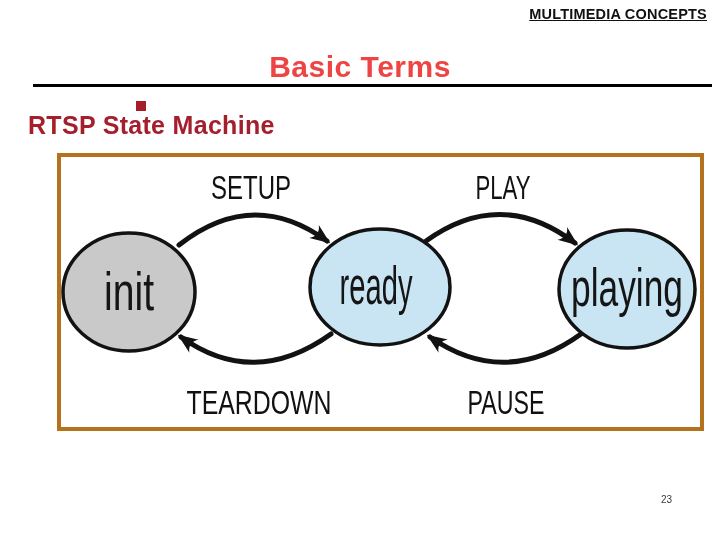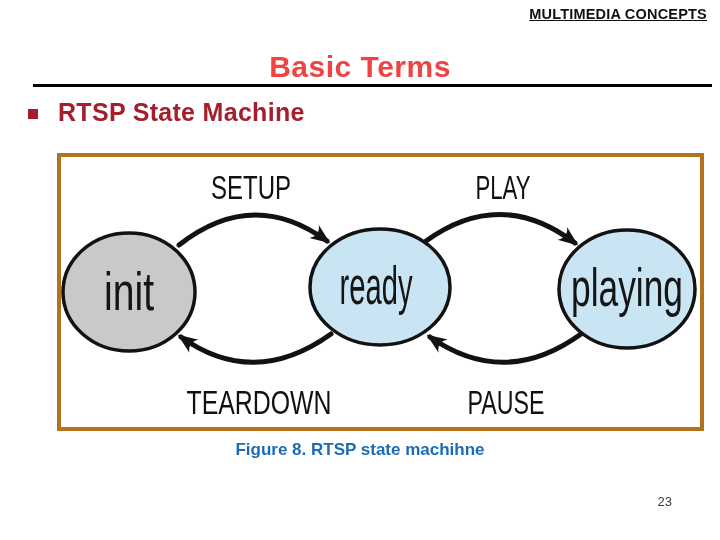--- a/index.html
+++ b/index.html
@@ -13,39 +13,39 @@
     text-decoration:underline;letter-spacing:0.2px;white-space:nowrap;
   }
   .slide-title{
     position:absolute;top:50px;left:0;right:0;text-align:center;
     font-size:30px;font-weight:bold;color:#ef4444;letter-spacing:0.5px;
   }
   .title-rule{
     position:absolute;top:84px;left:33px;width:679px;height:3px;background:#000;
   }
   .bullet-row{
-    position:absolute;top:98px;left:28px;display:flex;align-items:center;
+    position:absolute;top:98px;left:28px;display:flex;align-items:center;flex-direction:column;
   }
   .bullet-square{
     width:10px;height:10px;background:#a41e2c;margin-right:20px;margin-top:3px;flex:0 0 auto;
   }
   .bullet-text{
     font-size:25px;font-weight:bold;color:#a41e2c;letter-spacing:0.3px;
   }
   .figure-frame{
     position:absolute;left:57px;top:153px;width:647px;height:278px;
     box-sizing:border-box;border:4px solid #b5721c;background:#fff;
   }
   .figure-frame svg{position:absolute;left:0;top:0;width:100%;height:100%;}
   .figure-caption{
     position:absolute;top:440px;left:0;right:0;text-align:center;
     font-size:17px;font-weight:bold;color:#1b6cb5;
   }
   .page-number{
-    position:absolute;top:494px;right:48px;font-size:13px;color:#3a3a3a;text-align:center;
+    position:absolute;top:494px;right:48px;font-size:10px;color:#3a3a3a;text-align:center;
   }
   .diag-label{
     font-family:"Liberation Sans",sans-serif;font-size:34px;fill:#111;font-weight:400;
   }
   .node-label{
     font-family:"Liberation Sans",sans-serif;font-size:54px;fill:#151515;font-weight:400;
   }
   .arrow{fill:none;stroke:#121212;stroke-width:5;stroke-linecap:round;}
   .node{stroke:#121212;stroke-width:3.5;}
 </style>
@@ -86,17 +86,16 @@
       <text class="node-label" x="315" y="147" text-anchor="middle" textLength="73" lengthAdjust="spacingAndGlyphs">ready</text>
       <text class="node-label" x="566" y="149" text-anchor="middle" textLength="112" lengthAdjust="spacingAndGlyphs">playing</text>
 
       <text class="diag-label" x="190" y="42" text-anchor="middle" textLength="80" lengthAdjust="spacingAndGlyphs">SETUP</text>
       <text class="diag-label" x="442" y="42" text-anchor="middle" textLength="55" lengthAdjust="spacingAndGlyphs">PLAY</text>
       <text class="diag-label" x="198" y="257" text-anchor="middle" textLength="145" lengthAdjust="spacingAndGlyphs">TEARDOWN</text>
       <text class="diag-label" x="445" y="257" text-anchor="middle" textLength="77" lengthAdjust="spacingAndGlyphs">PAUSE</text>
     </svg>
   </div>
 
-  <div class="figure-caption">Figure 8. RTSP state machihne</div>
 
   <div class="page-number">23</div>
 
 </div>
 
 </body></html>

